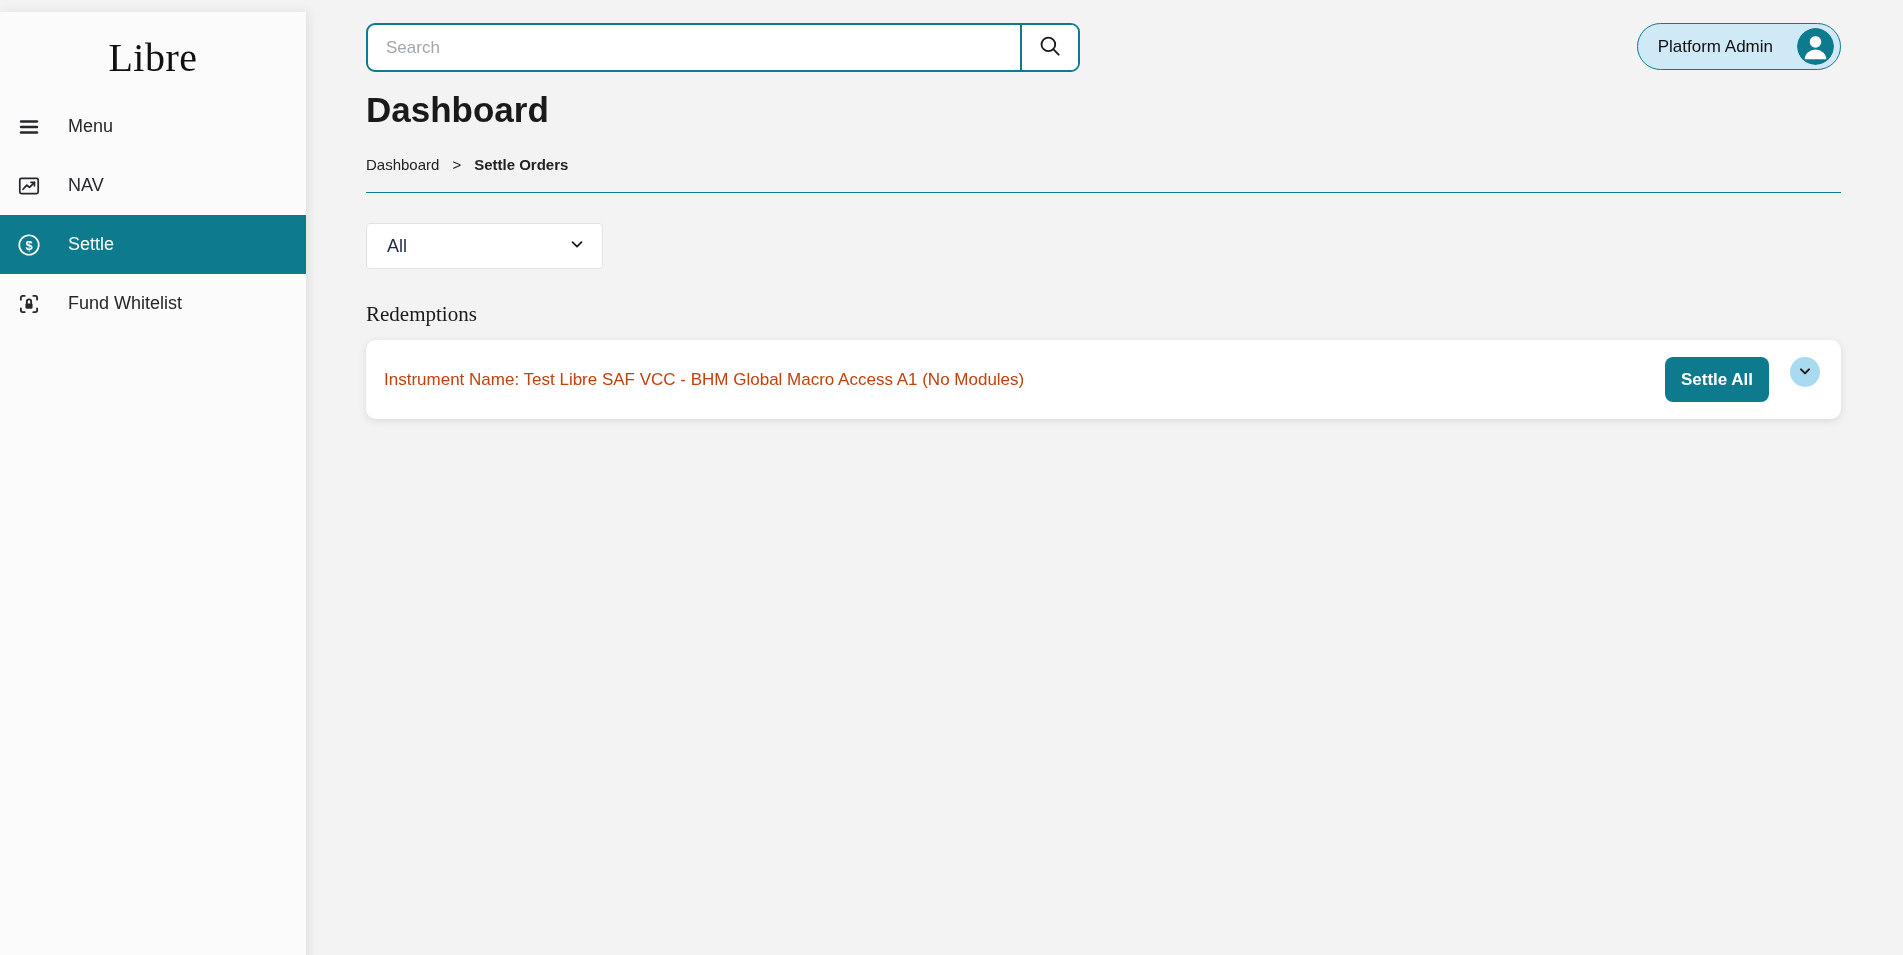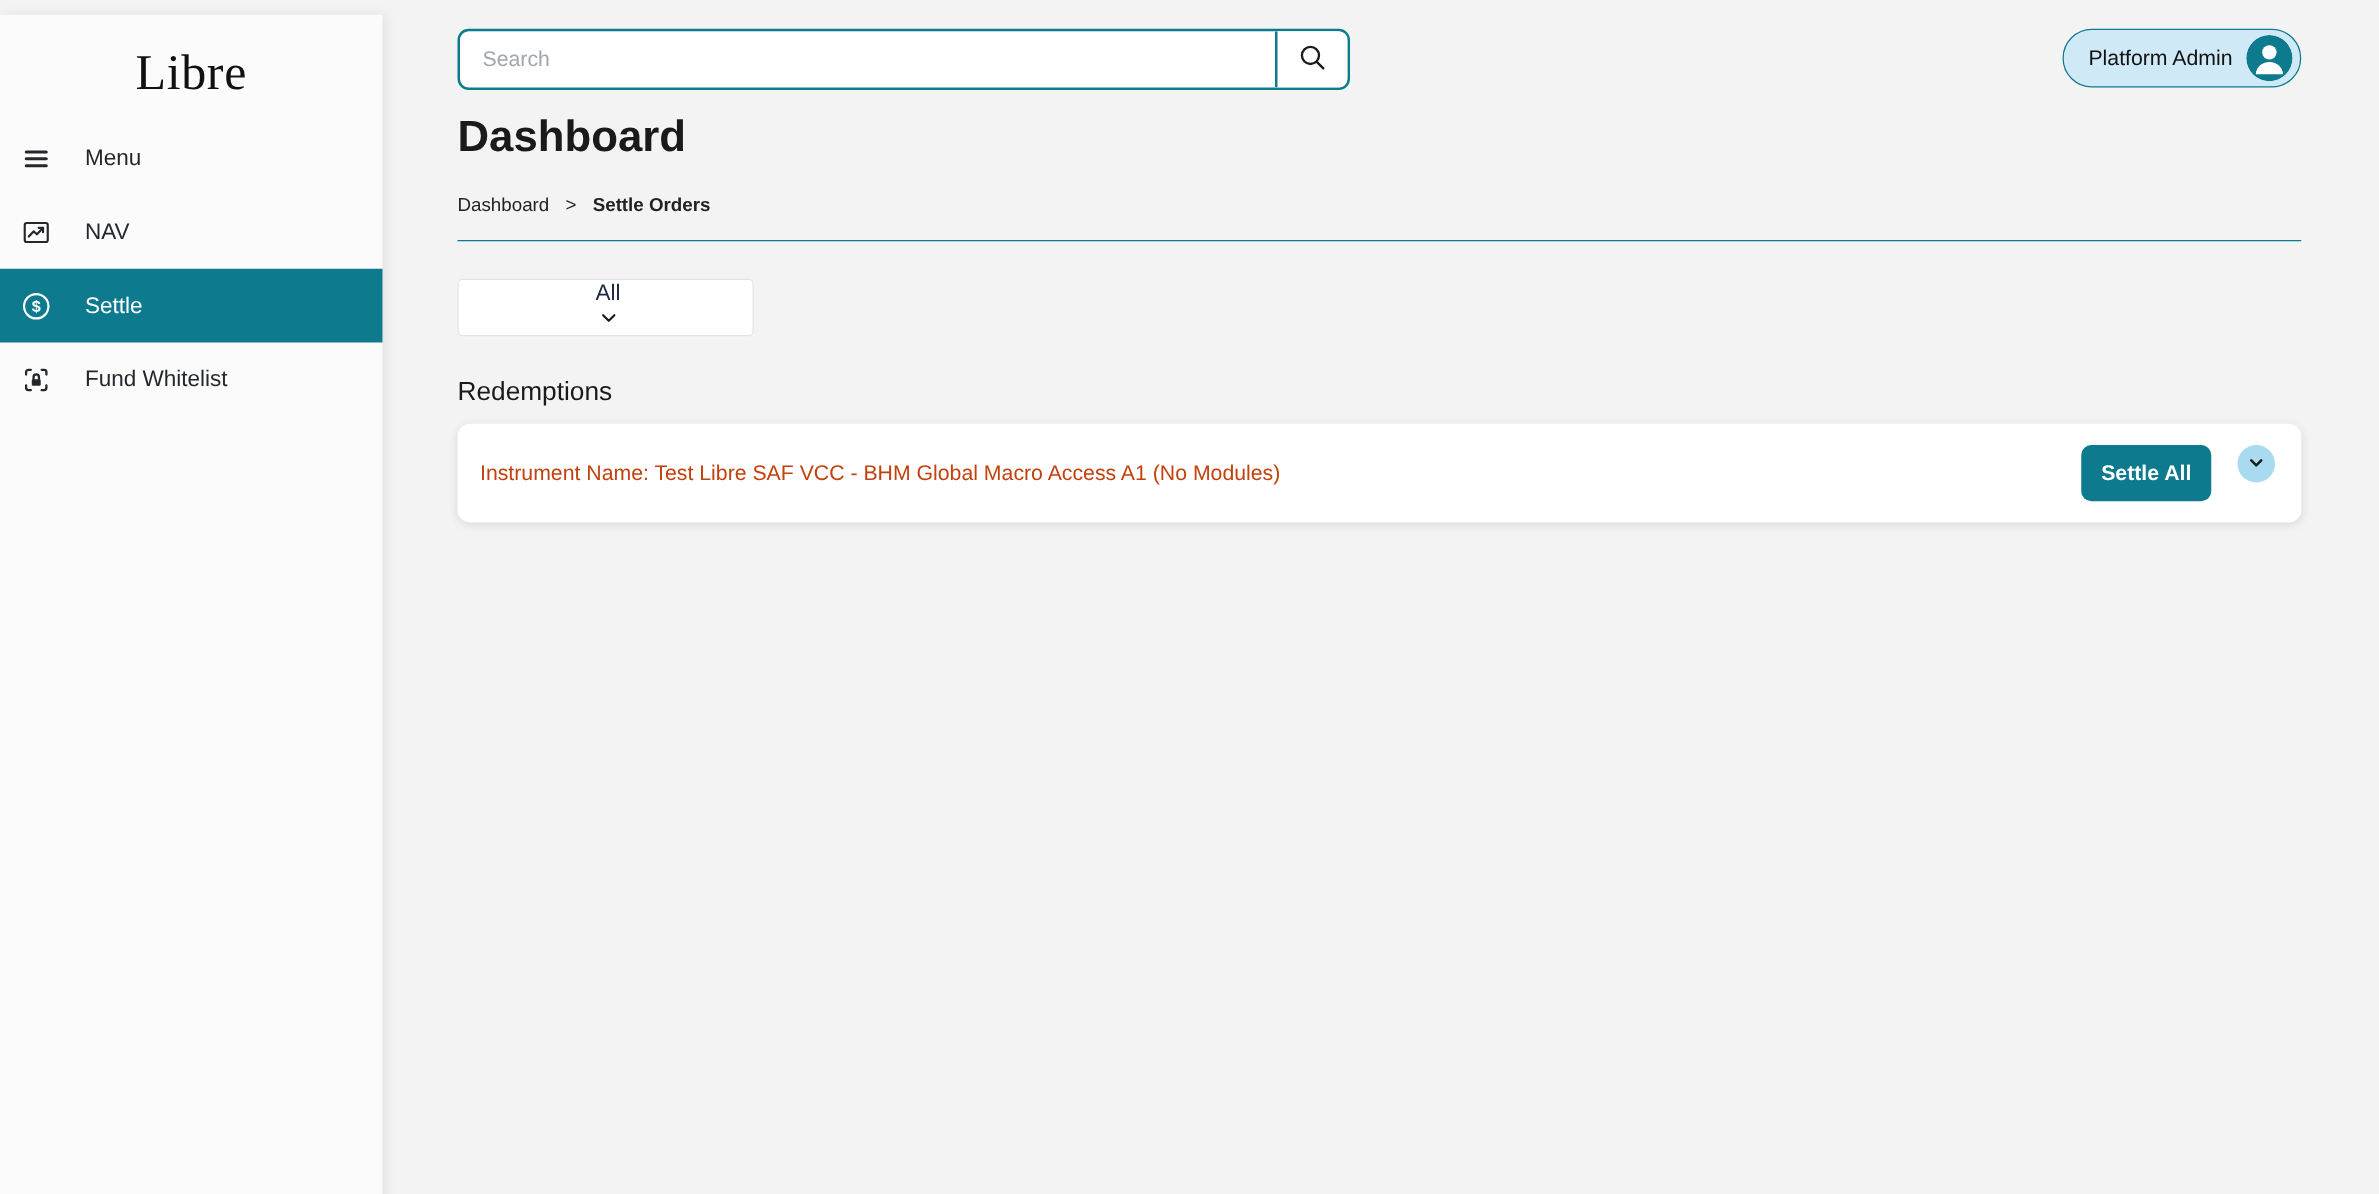--- a/index.html
+++ b/index.html
@@ -44,36 +44,36 @@
     padding:0 18px; font-size:17px; font-family:"Liberation Sans", sans-serif; color:#333;
   }
   .search-input::placeholder { color:#a0a6ad; }
   .search-btn {
     width:58px; border:none; border-left:2px solid var(--primary-teal, #0e7a8d);
     background:#fff; display:flex; align-items:center; justify-content:center; cursor:pointer;
   }
   .user-pill {
     height:47px; border:1.5px solid var(--primary-teal, #0e7a8d);
     background:var(--pill-bg, #cfe9f6); border-radius:24px;
-    display:flex; align-items:center; gap:11px; padding:0 6px 0 20px;
+    display:flex; align-items:center; gap:24px; padding:0 6px 0 20px;
     font-size:17px; color:#111; cursor:pointer; font-family:"Liberation Sans", sans-serif;
   }
   .avatar { width:37px; height:37px; clip-path:circle(50%); }
   .page-title { margin-top:18px; font-size:35px; font-weight:600; color:#1a1a1a; }
   .breadcrumb { margin-top:26px; display:flex; align-items:center; gap:13px; font-size:15px; color:#222; }
   .crumb-link { cursor:pointer; }
   .crumb-current { font-weight:700; }
   .divider { margin-top:19px; border:none; border-top:1px solid var(--primary-teal, #0e7a8d); }
   .filter-select {
     margin-top:30px; width:237px; height:46px; background:#fff;
     border:1px solid #e0e4e9; border-radius:4px;
     display:flex; align-items:center; justify-content:space-between;
-    padding:0 16px 0 20px; font-size:18px; color:#1c2b40; cursor:pointer;flex-direction:column;
-  }
-  .section-heading { margin-top:33px; font-size:21px; font-weight:400; color:#1a1a1a; }
+    padding:0 16px 0 20px; font-size:18px; color:#1c2b40; cursor:pointer;
+  }
+  .section-heading { margin-top:33px; font-size:21px; font-weight:400; color:#1a1a1a;font-family:Liberation Serif, serif; }
   .order-card {
     margin-top:13px; height:79px; background:#fff; border-radius:10px;
     box-shadow:0 2px 8px rgba(0,0,0,0.10);
     display:flex; align-items:center; justify-content:space-between;
     padding:0 21px 0 18px;
   }
   .instrument-label { font-size:17px; color:#c2410c; }
   .card-actions { display:flex; align-items:flex-start; gap:21px; }
   .settle-all-btn {
     width:104px; height:45px; background:var(--primary-teal, #0e7a8d);

